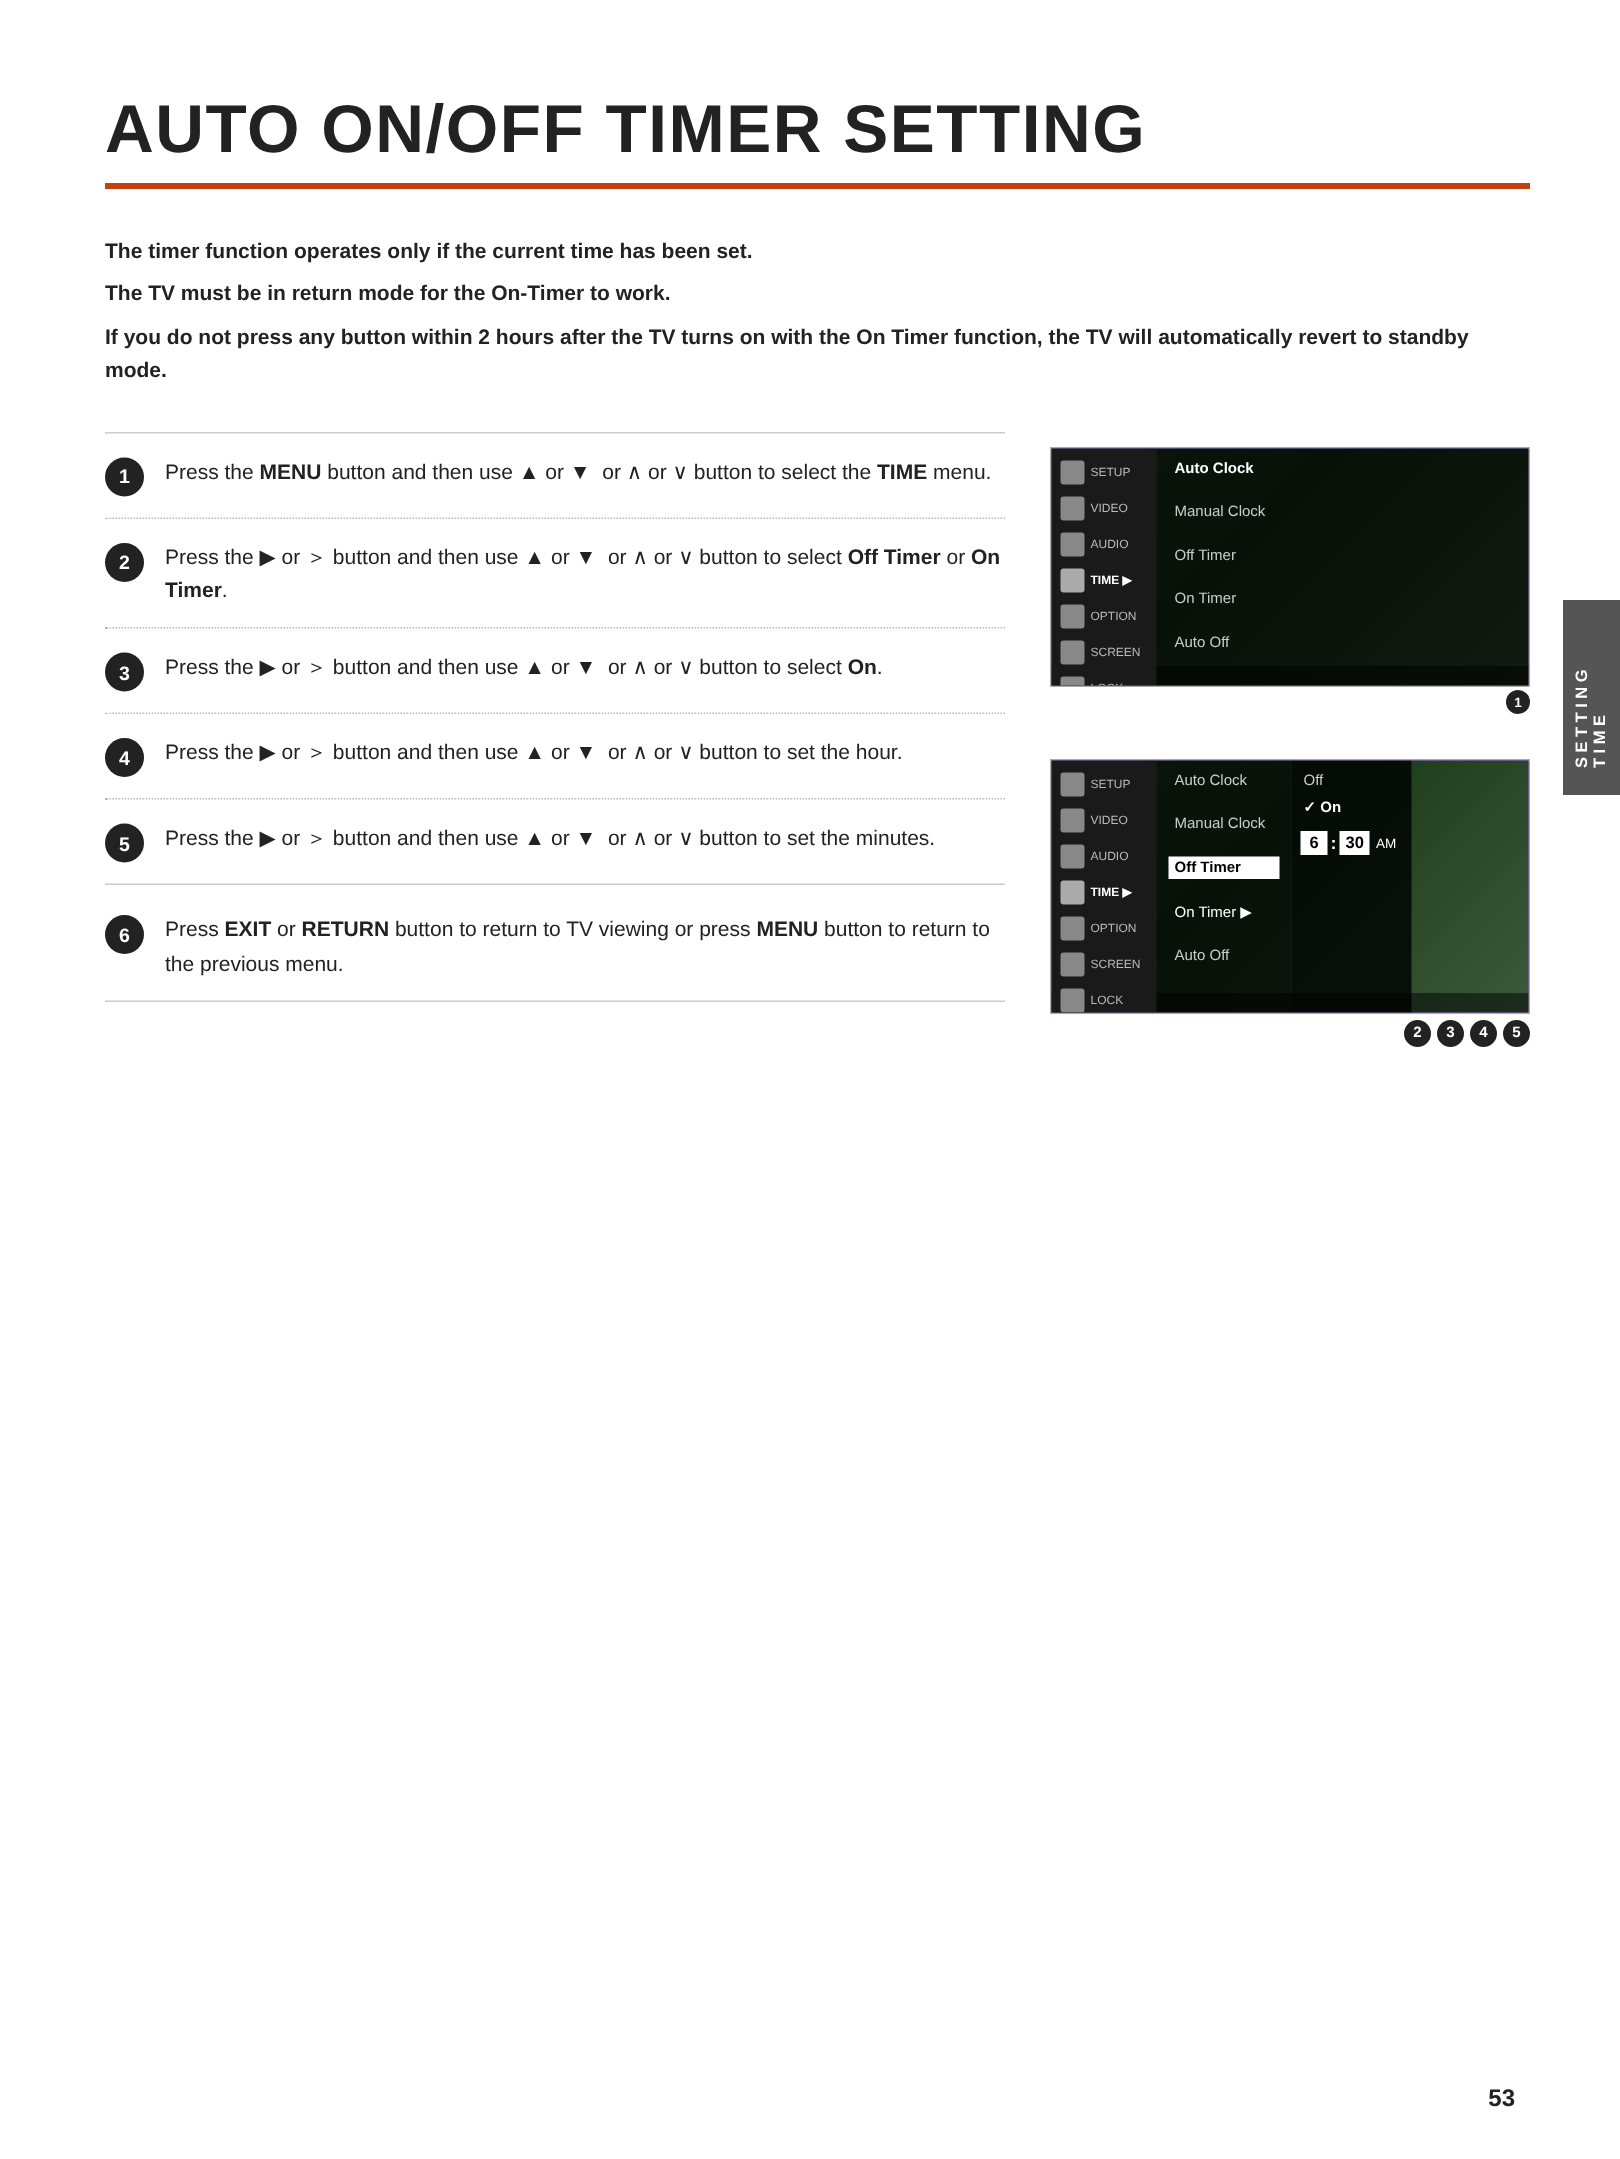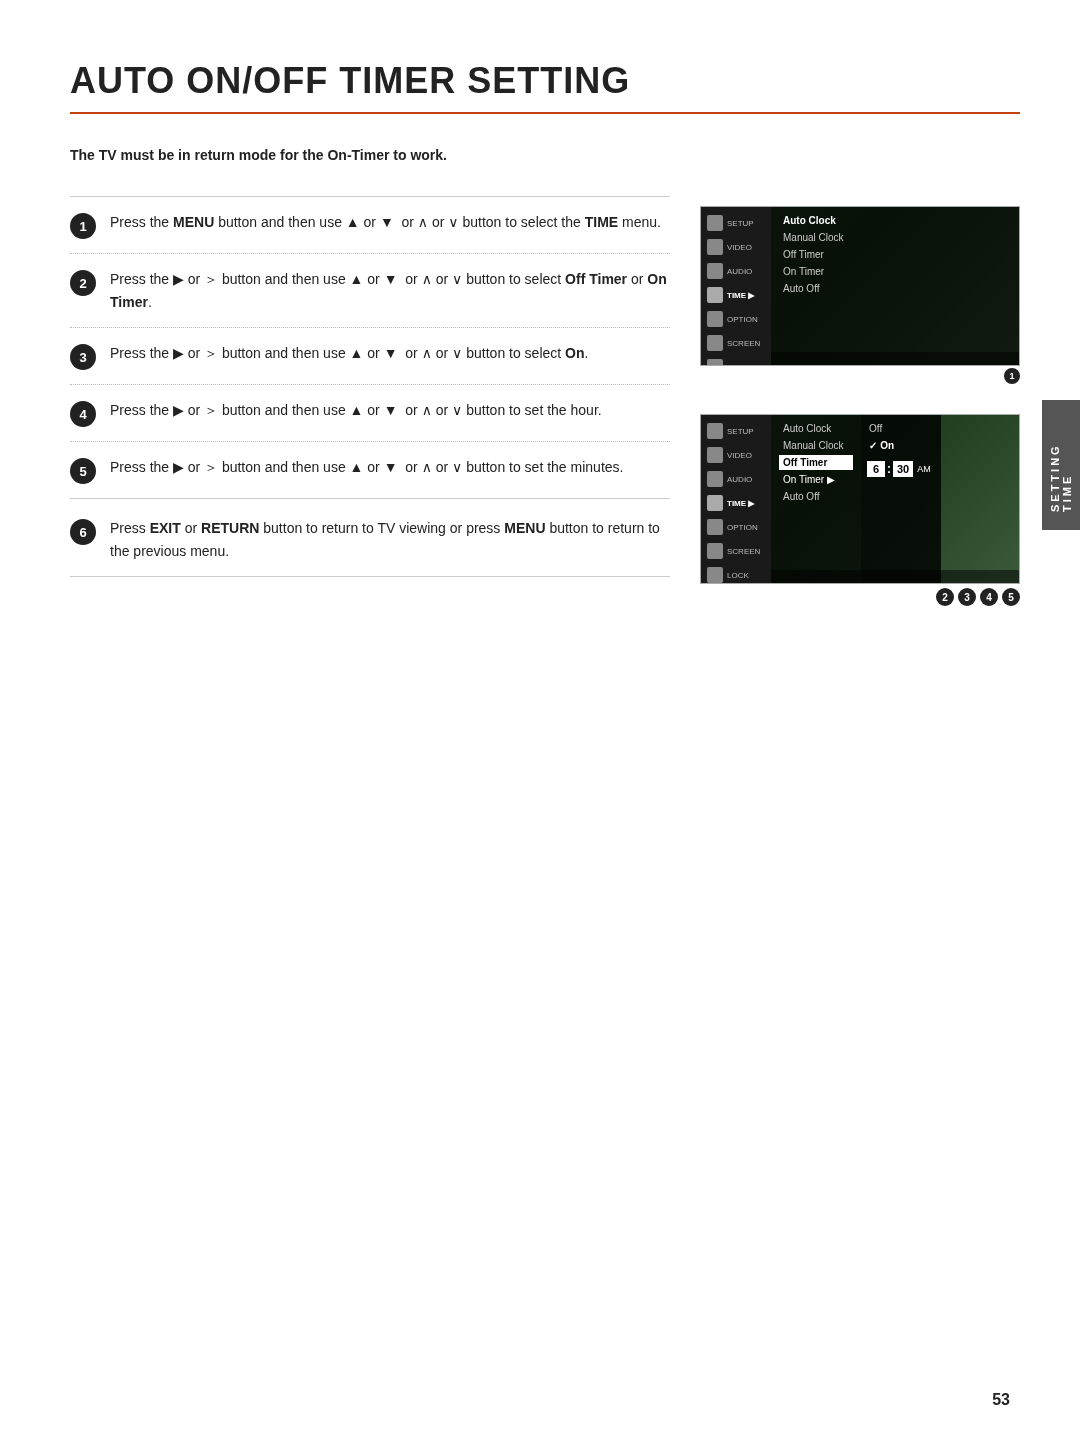--- a/index.html
+++ b/index.html
@@ -10,25 +10,25 @@
       font-family: Arial, sans-serif;
       font-size: 15px;
       color: #222;
       position: relative;
     }
     .page {
       padding: 60px 60px 60px 70px;
       max-width: 1080px;
     }
     h1 {
-      font-size: 36px;
+      font-size: 45px;
       font-weight: 900;
       letter-spacing: 1px;
       margin-bottom: 30px;
-      border-bottom: 2px solid #c2410c;
+      border-bottom: 4px solid #c2410c;
       padding-bottom: 10px;
     }
     .intro {
       margin-bottom: 30px;
     }
     .intro p {
       font-weight: 700;
       font-size: 14px;
       line-height: 1.6;
       margin-bottom: 6px;
@@ -134,21 +134,21 @@
     }
     .menu-left-item .icon-box.colored {
       background: #888;
     }
     .menu-right-panel {
       background: rgba(0,0,0,0.7);
       flex: 1;
       display: flex;
       flex-direction: column;
       padding: 6px 8px;
-      gap: 2px;
+      gap: 14px;
     }
     .menu-right-item {
       color: #ccc;
       font-size: 10px;
       padding: 2px 4px;
     }
     .menu-right-item.highlighted {
       color: #fff;
       font-weight: 700;
     }
@@ -244,21 +244,23 @@
     }
   </style>
 </head>
 <body>
 
 <div class="page">
 
   <h1>AUTO ON/OFF TIMER SETTING</h1>
 
   <div class="intro">
+    <p>The timer function operates only if the current time has been set.</p>
     <p>The TV must be in return mode for the On-Timer to work.</p>
+    <p>If you do not press any button within 2 hours after the TV turns on with the On Timer function, the TV will automatically revert to standby mode.</p>
   </div>
 
   <div class="main-content">
     <div class="steps-col">
 
       <div class="step-item">
         <div class="step-number">1</div>
         <div class="step-text">
           Press the <b>MENU</b> button and then use ▲ or ▼ &nbsp;or ∧
           or ∨ button to select the <b>TIME</b> menu.

